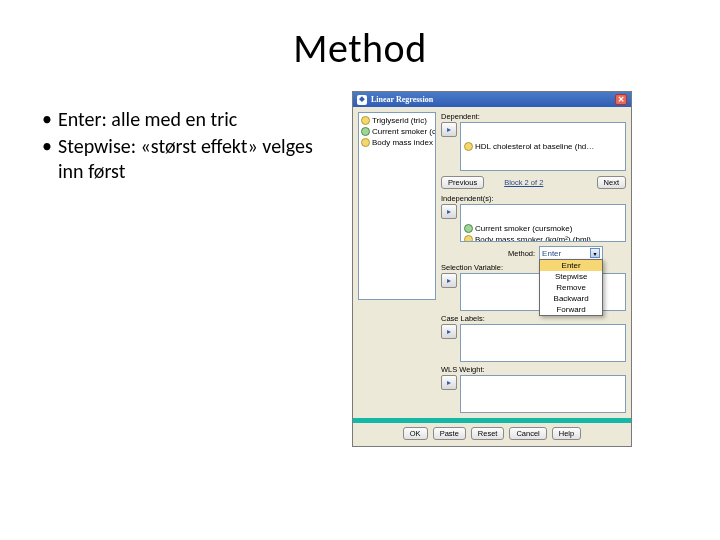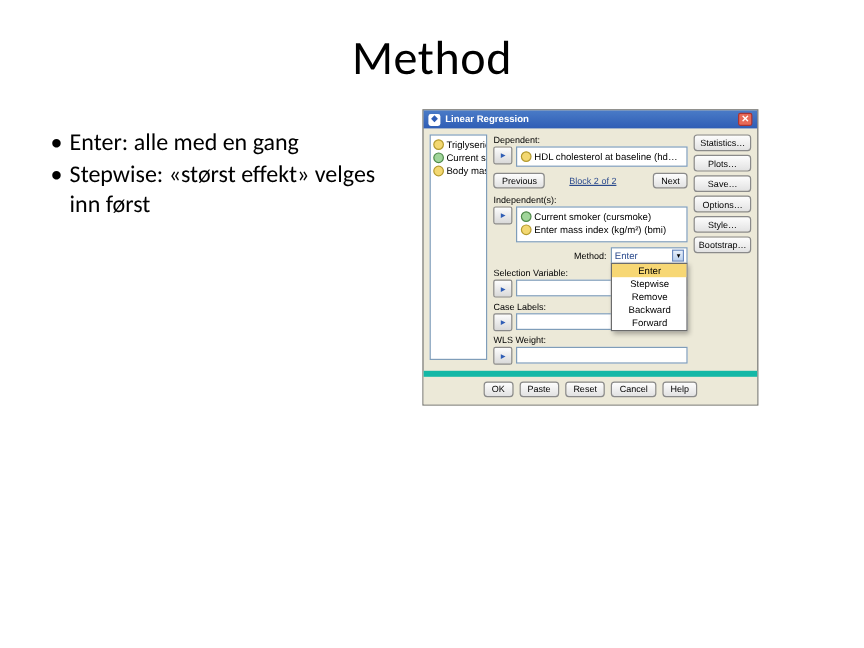--- a/index.html
+++ b/index.html
@@ -9,34 +9,34 @@
   .cols { display: flex; gap: 14px; }
   .left { flex: 0 0 300px; }
   .intro { font-size: 25px; line-height: 1.18; font-weight: 400; }
   ul.bul { list-style: none; margin-top: 16px; }
   ul.bul li { font-size: 20px; line-height: 1.25; position: relative; padding-left: 20px; margin: 2px 0; }
   ul.bul li::before { content: "•"; position: absolute; left: 4px; top: 0; }
 
   .spss-shell { flex: 1; }
   .spss { width: 280px; border: 1px solid #7a7a7a; font-family: Tahoma, Arial, sans-serif; font-size: 8px; color: #000; background: #ece9d8; }
   .tbar { display: flex; align-items: center; background: linear-gradient(#4a7bc7,#2f5db5); color: #fff; height: 15px; padding: 0 4px; justify-content: space-between; }
-  .tbar .tt { display: flex; align-items: center; gap: 4px; font-weight: 700; }
+  .tbar .tt { display: flex; align-items: center; gap: 4px; font-weight: 700; font-family: Liberation Serif, serif; }
   .appicon { width: 10px; height: 10px; background: #fff; border-radius: 2px; display: inline-flex; align-items: center; justify-content: center; color: #2f5db5; font-size: 7px; line-height: 1; }
   .close { width: 12px; height: 11px; background: #e76a58; border: 1px solid #a33; color: #fff; display: flex; align-items: center; justify-content: center; font-weight: 700; border-radius: 2px; line-height: 1; }
   .body { display: flex; padding: 5px; gap: 5px; }
   .varbox { width: 78px; height: 188px; background: #fff; border: 1px solid #7f9db9; padding: 2px; overflow: hidden; }
   .var { display: flex; align-items: center; gap: 2px; padding: 1px 0; white-space: nowrap; }
   .ico { width: 9px; height: 9px; border-radius: 50%; flex: none; display: inline-block; }
   .ico.scale { background: #f3d872; border: 1px solid #b59b2f; }
   .ico.nom   { background: #a0d59a; border: 1px solid #4f8a4a; }
   .mid { flex: 1; display: flex; flex-direction: column; gap: 3px; }
   .lbl { font-size: 7.5px; margin-bottom: 1px; }
   .row { display: flex; align-items: flex-start; gap: 3px; }
   .arrow { width: 16px; height: 15px; background: linear-gradient(#fdfdfd,#d9d9d9); border: 1px solid #8a8a8a; border-radius: 2px; display: flex; align-items: center; justify-content: center; font-size: 8px; color: #2f5db5; line-height: 1; cursor: pointer; }
-  .fld { flex: 1; background: #fff; border: 1px solid #7f9db9; padding: 2px 3px; min-height: 14px; white-space: nowrap; overflow: hidden; }
+  .fld { flex: 1; background: #fff; border: 1px solid #7f9db9; padding: 18px 3px; min-height: 14px; white-space: nowrap; overflow: hidden; }
   .fld.multi { height: 30px; }
   .blockbar { display: flex; align-items: center; gap: 20px; margin: 2px 0; }
   .btn { background: linear-gradient(#fdfdfd,#e2e2e2); border: 1px solid #8a8a8a; border-radius: 3px; padding: 1px 6px; font-size: 7.5px; cursor: pointer; }
   .blocklabel { flex: 1; color: #2b4a8d; text-decoration: underline; font-size: 7.5px; }
   .methodrow { display: flex; align-items: center; gap: 4px; margin-top: 1px; }
   .dropdown-wrap { position: relative; z-index: 5; text-align: center; }
   .dropdown { width: 64px; height: 14px; background: #fff; border: 1px solid #7f9db9; display: flex; align-items: center; padding: 0 2px; justify-content: space-between; }
   .dropdown .dval { color: #2b4a8d; }
   .ddarrow { width: 10px; height: 10px; background: linear-gradient(#e8f0fb,#b9d0ee); border: 1px solid #6b8bc0; display: flex; align-items: center; justify-content: center; font-size: 6px; }
   .menu { position: absolute; top: 13px; left: 0; width: 64px; background: #fff; border: 1px solid #6b6b6b; z-index: 20; box-shadow: 2px 2px 4px rgba(0,0,0,.3); }
@@ -50,21 +50,21 @@
 </head>
 <body>
 
 <div class="slide">
   <div class="title">Method</div>
 
   <div class="cols">
 
     <div class="left">
       <ul class="bul">
-        <li>Enter: alle med en gang</li>
+        <li>Enter: alle med en tric</li>
         <li>Stepwise: «størst effekt» velges inn først</li>
       </ul>
     </div>
 
     <div class="spss-shell">
       <div class="spss">
         <div class="tbar">
           <div class="tt">
             <span class="appicon">◆</span>
             <span>Linear Regression</span>
@@ -113,21 +113,21 @@
               <div class="lbl">Independent(s):</div>
               <div class="row">
                 <div class="arrow">▸</div>
                 <div class="fld multi">
                   <div class="var">
                     <span class="ico nom"></span>
                     <span>Current smoker (cursmoke)</span>
                   </div>
                   <div class="var">
                     <span class="ico scale"></span>
-                    <span>Enter mass index (kg/m²) (bmi)</span>
+                    <span>Body mass smoker (kg/m²) (bmi)</span>
                   </div>
                 </div>
               </div>
             </div>
 
             <div class="methodrow">
               <span class="lbl" style="margin:0 0 0 19px;padding-left:48px;">Method:</span>
               <div class="dropdown-wrap">
                 <div class="dropdown">
                   <span class="dval">Enter</span>
@@ -161,28 +161,20 @@
 
             <div>
               <div class="lbl">WLS Weight:</div>
               <div class="row">
                 <div class="arrow">▸</div>
                 <div class="fld"></div>
               </div>
             </div>
           </div>
 
-          <div class="right">
-            <div class="rbtn">Statistics…</div>
-            <div class="rbtn">Plots…</div>
-            <div class="rbtn">Save…</div>
-            <div class="rbtn">Options…</div>
-            <div class="rbtn">Style…</div>
-            <div class="rbtn">Bootstrap…</div>
-          </div>
         </div>
 
         <div class="footer">
           <div class="btn">OK</div>
           <div class="btn">Paste</div>
           <div class="btn">Reset</div>
           <div class="btn">Cancel</div>
           <div class="btn">Help</div>
         </div>
       </div>

